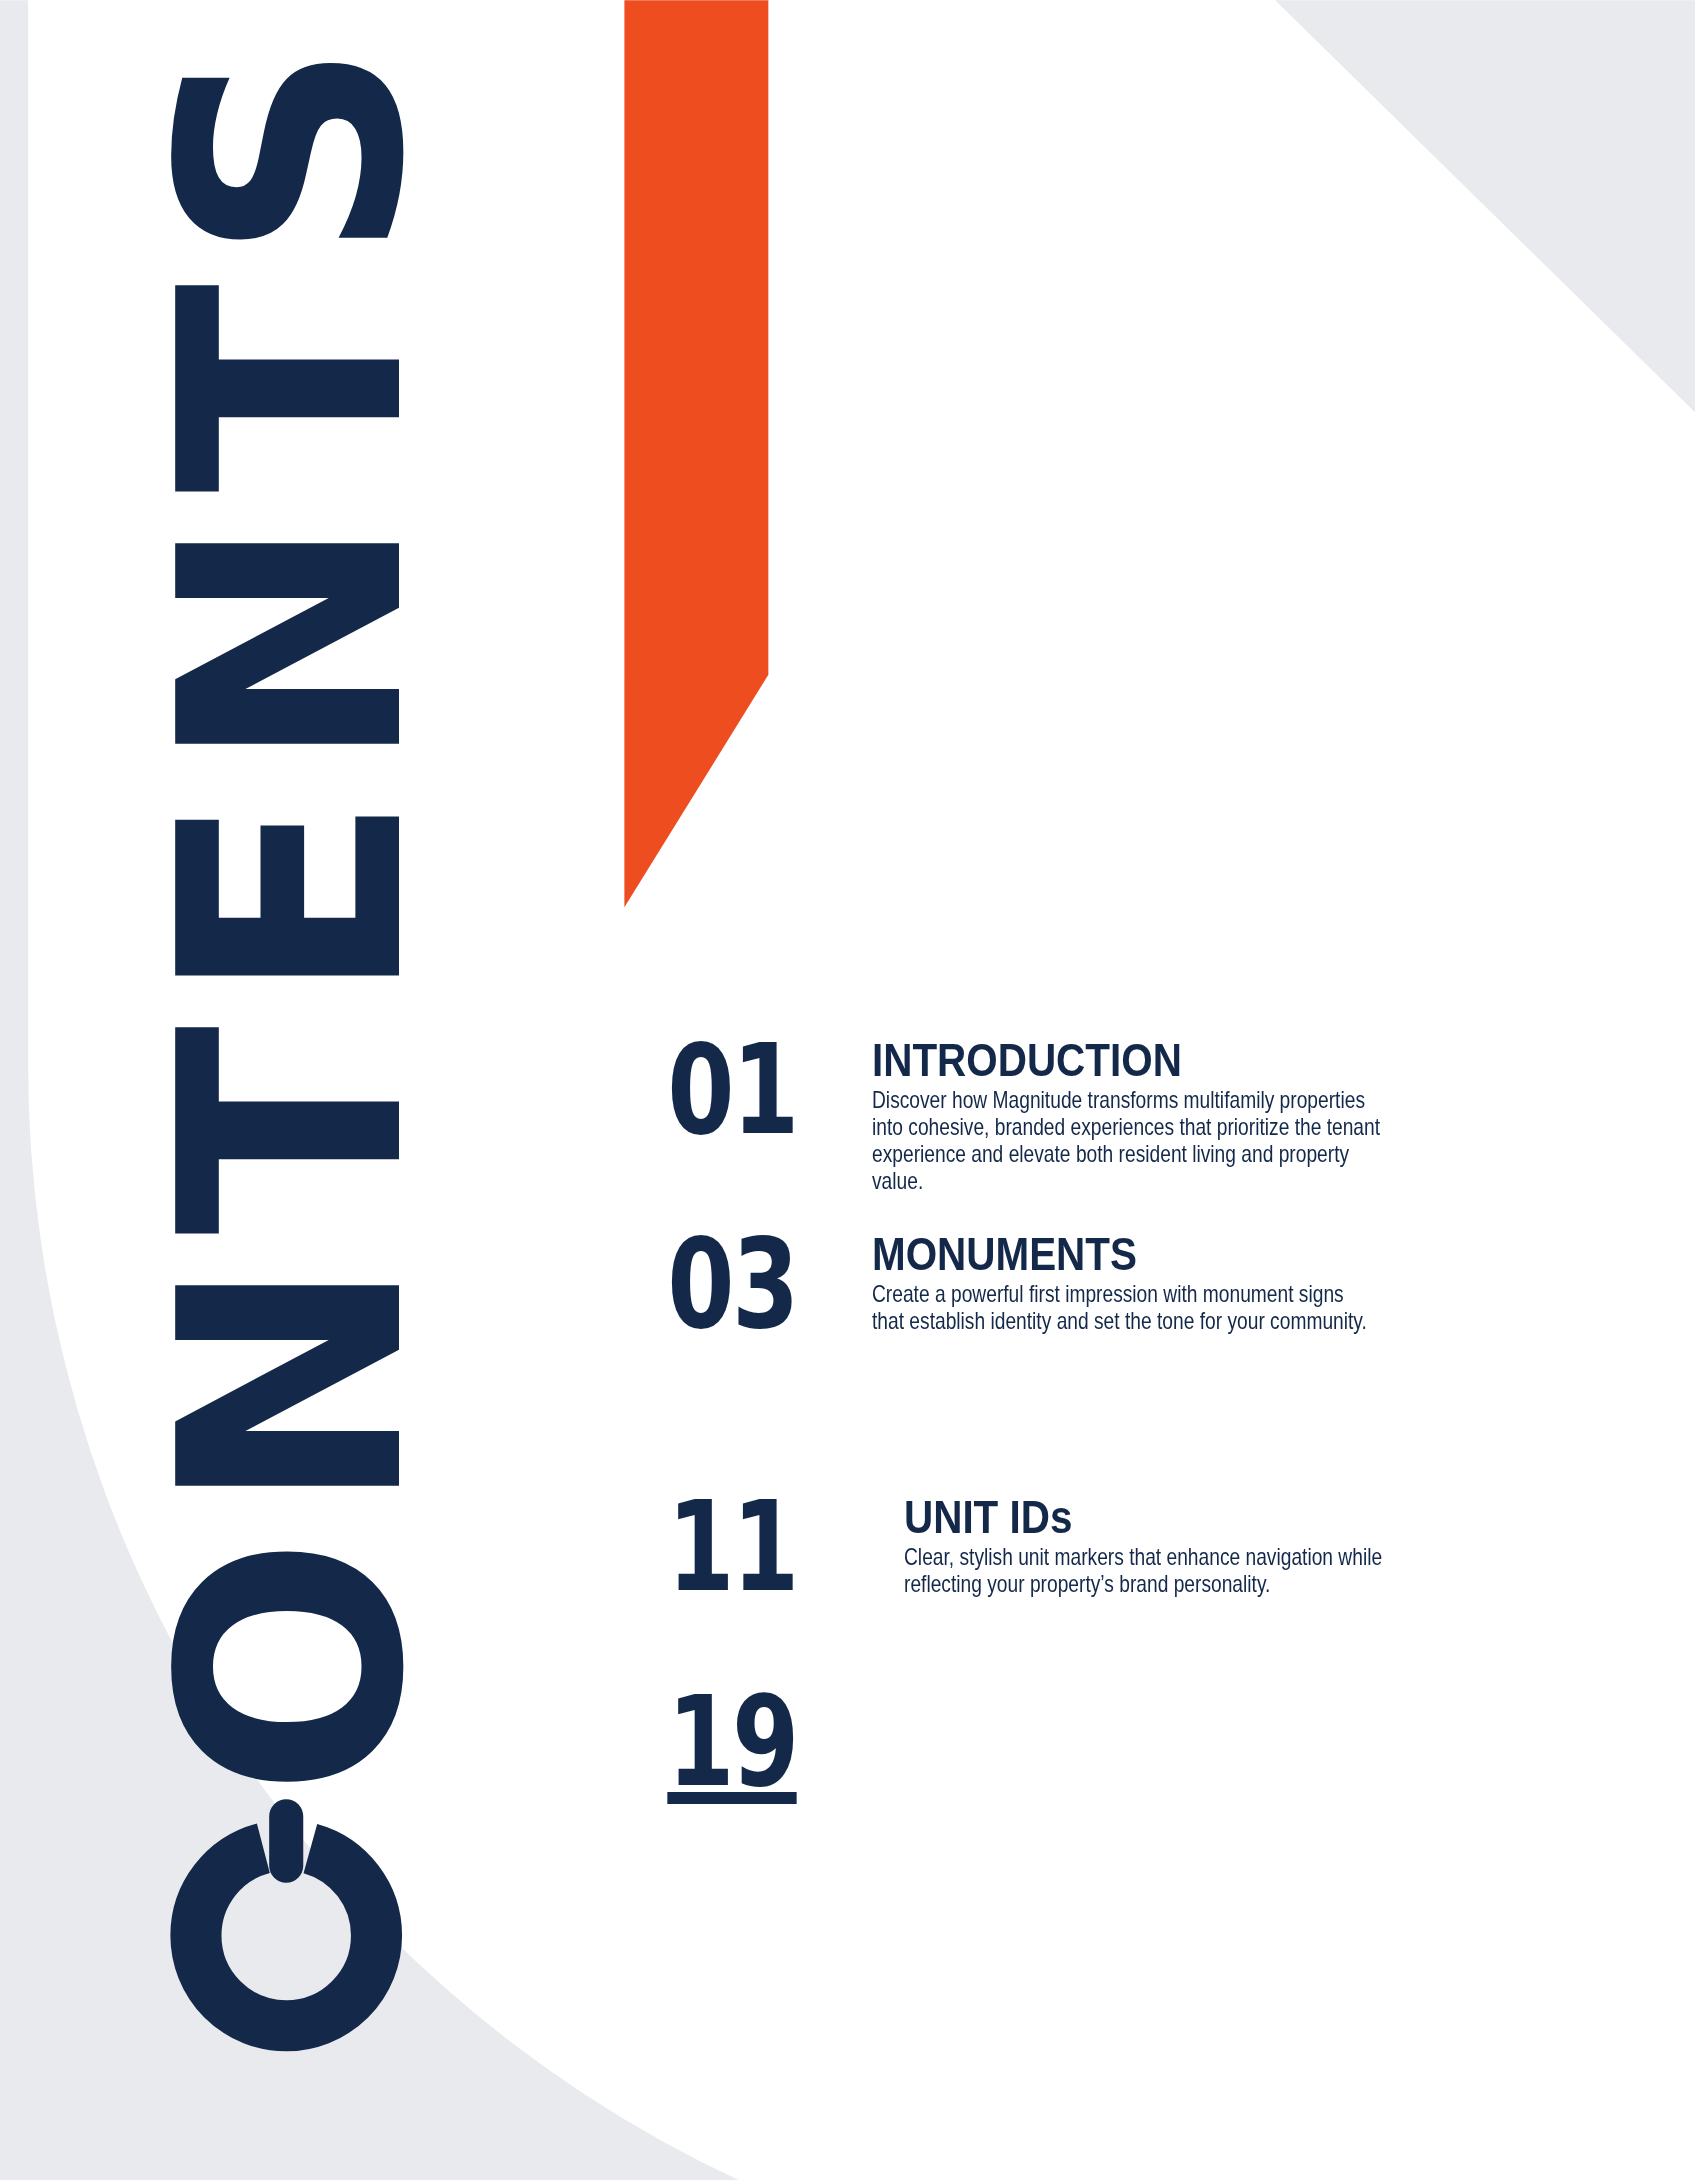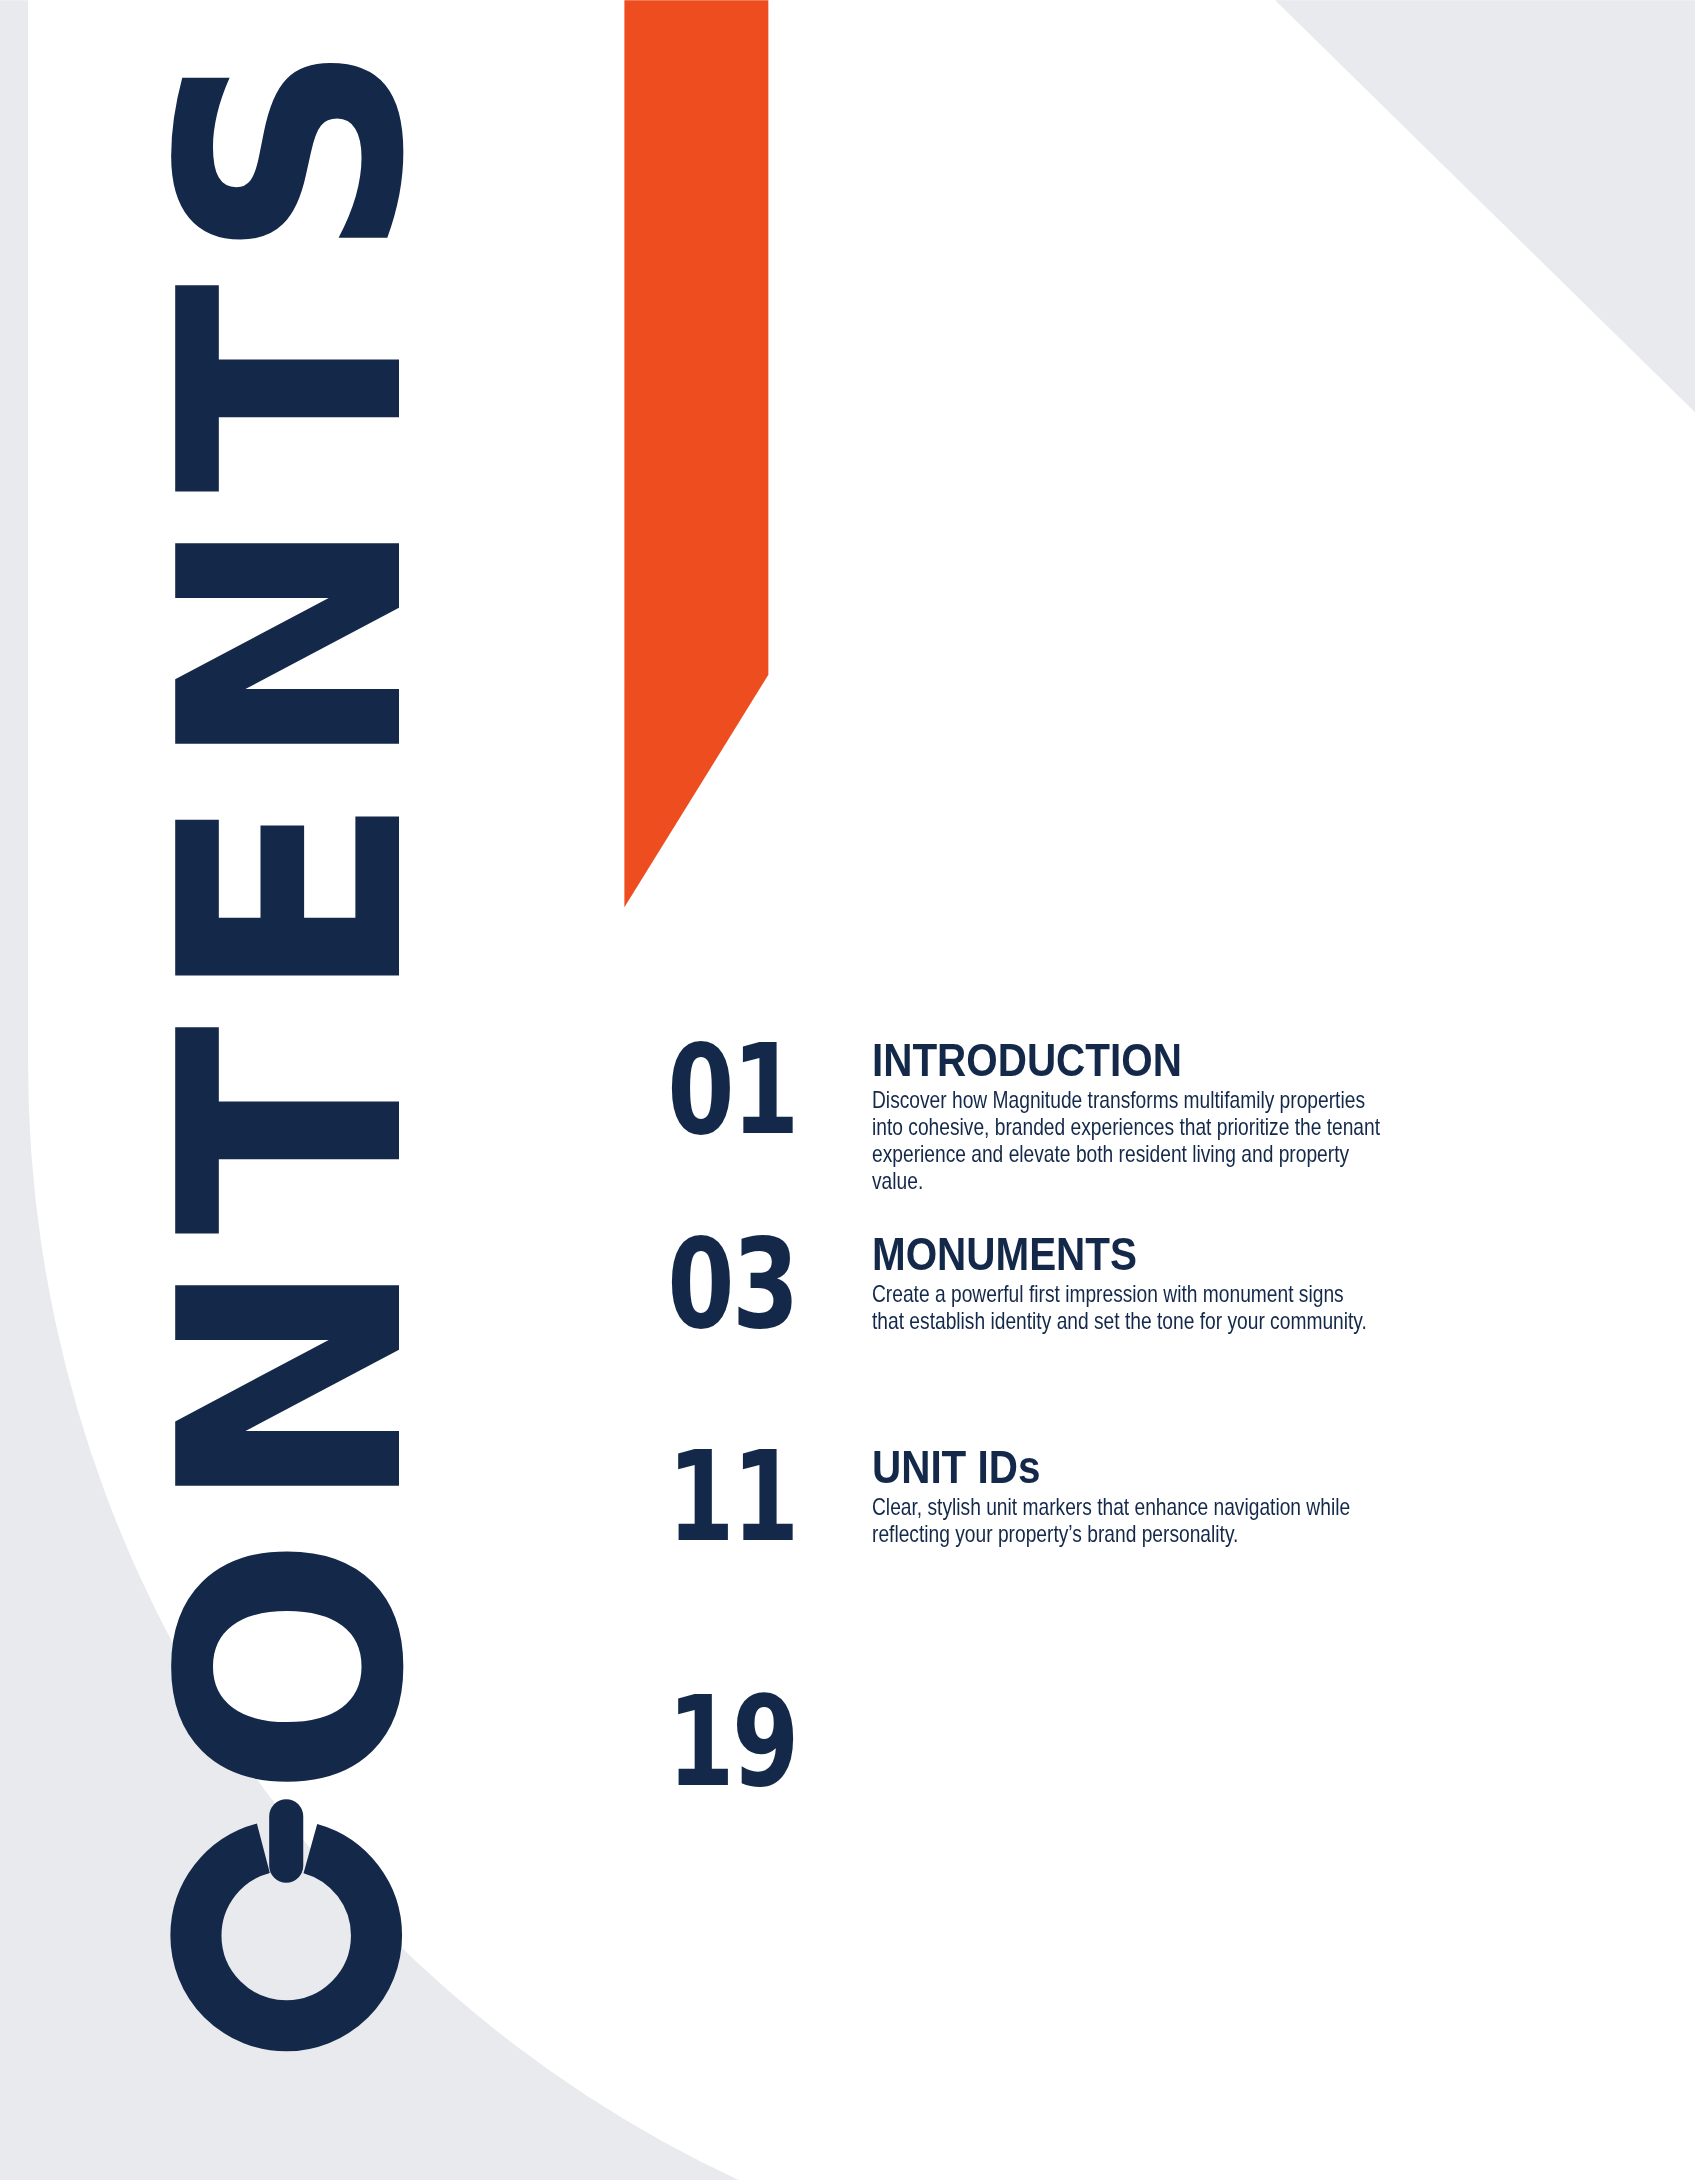--- a/index.html
+++ b/index.html
@@ -37,21 +37,21 @@
   .entry-heading{
     margin:0;font-weight:bold;font-size:47px;line-height:47px;
     transform:scaleX(0.86);transform-origin:0 0;white-space:nowrap;
     color:#14294A;
   }
   .entry-desc{
     margin:2.6px 0 0 0;font-size:24px;line-height:27px;
     transform:scaleX(0.8);transform-origin:0 0;
     white-space:pre-line;color:#14294A;
   }
-  .entry-1{top:1036px;} .entry-2{top:1230px;} .entry-3{top:1443px;} .entry-4{top:1688px;}
+  .entry-1{top:1036px;} .entry-2{top:1230px;} .entry-3{top:1493px;gap:32px;} .entry-4{top:1688px;text-decoration:underline;}
 </style>
 </head>
 <body>
 
 <svg class="bg" width="1696" height="2181" viewBox="0 0 1991 2560" xmlns="http://www.w3.org/2000/svg">
   <path d="M0,0 L33,0 L33,1250 A1446,1446 0 0 0 869,2560 L0,2560 Z" fill="#E9EAEE"></path>
   <polygon points="1497,0 1991,0 1991,485" fill="#E9EAEE"></polygon>
   <polygon points="733,0 902,0 902,792 733,1065" fill="#EE4D20"></polygon>
   <g>
     <circle cx="336" cy="2272" r="106" fill="none" stroke="#14294A" stroke-width="60" stroke-dasharray="471.5 56 138.5 0"></circle>

